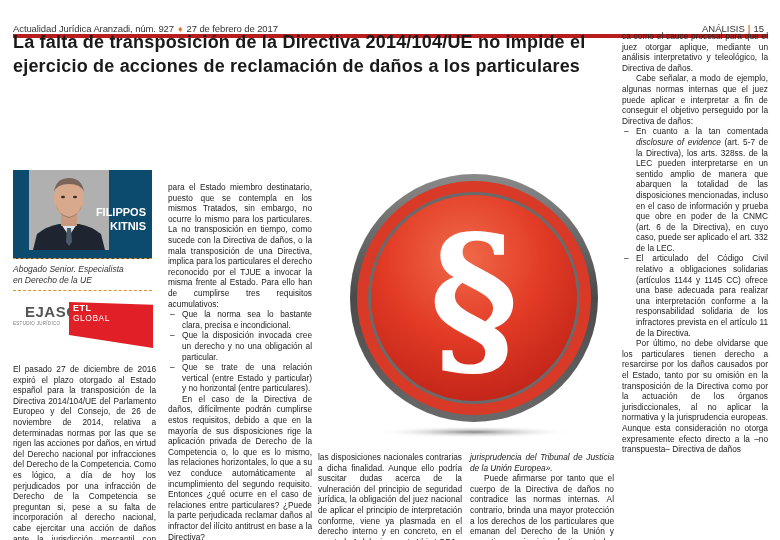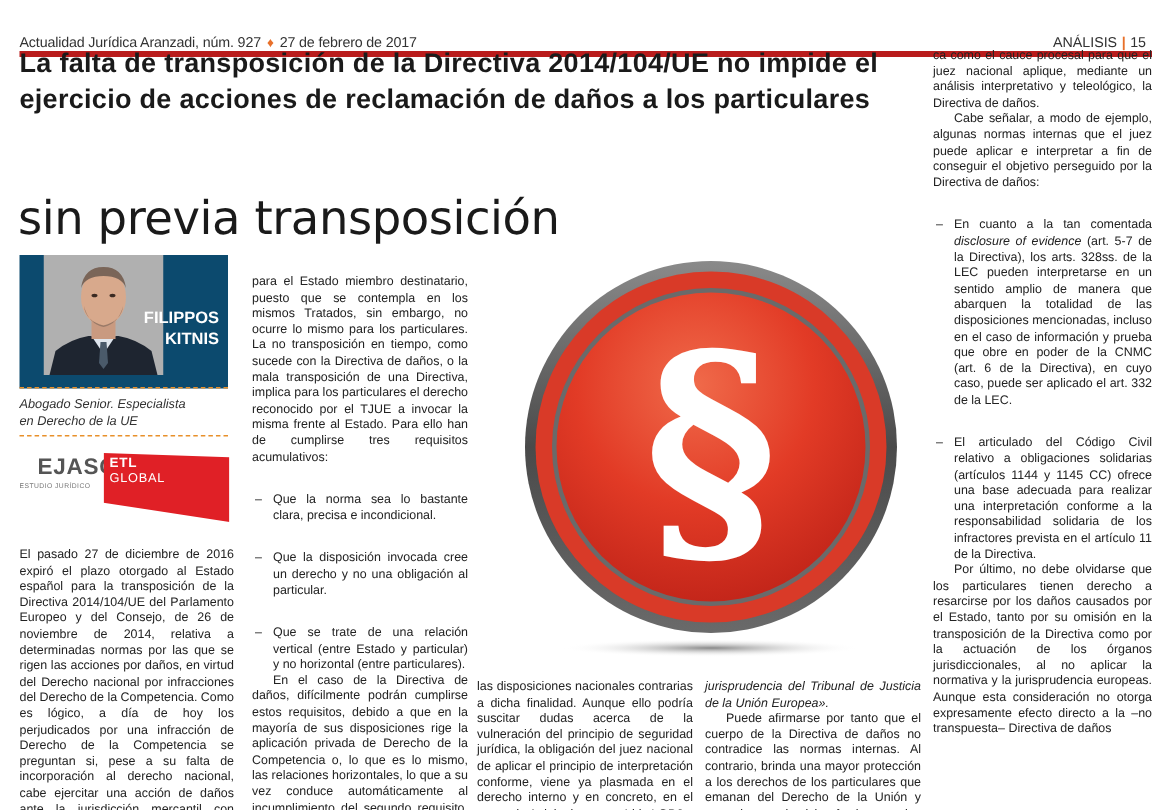--- a/index.html
+++ b/index.html
@@ -26,21 +26,21 @@
   .ejaso { position: absolute; left: 12px; top: 3px; font-size: 15px; font-weight: bold; color: #555; letter-spacing: 0.5px; }
   .ejaso-sub { position: absolute; left: 0; top: 21px; font-size: 4.5px; color: #777; letter-spacing: 0.3px; }
   .etl-block { position: absolute; left: 56px; top: 2px; width: 84px; height: 46px; background: #e02026; clip-path: polygon(0 0, 100% 6%, 100% 100%, 0 72%); }
   .etl-text { position: absolute; left: 60px; top: 3px; color: #fff; font-size: 9px; font-weight: bold; line-height: 10px; letter-spacing: 0.5px; }
   .etl-text .global { font-weight: normal; font-size: 8.5px; }
 
   .col { position: absolute; font-size: 8.3px; line-height: 10.6px; color: #222; text-align: justify; hyphens: auto; }
   .col p { margin: 0; text-indent: 14px; }
   .col p.noindent { text-indent: 0; }
   .col ul { list-style: none; margin: 0; padding: 0; }
-  .col li { position: relative; padding-left: 14px; margin-top: 18px; }
+  .col li { position: relative; padding-left: 14px; }
   .col li::before { content: "–"; position: absolute; left: 2px; }
   .col em { font-style: italic; }
 
   .col1 { left: 13px; top: 364px; width: 143px; }
   .col2 { left: 168px; top: 182px; width: 144px; }
   .col3 { left: 318px; top: 452px; width: 144px; }
   .col4 { left: 470px; top: 452px; width: 144px; }
   .col5 { left: 622px; top: 31px; width: 146px; }
 
   .emblem-wrap { position: absolute; left: 340px; top: 170px; width: 268px; height: 270px; }
@@ -53,21 +53,20 @@
     <span>Actualidad Jurídica Aranzadi, núm. 927</span><span class="diamond">♦</span><span>27 de febrero de 2017</span>
   </div>
   <div class="header-right">
     <span>ANÁLISIS</span><span class="sep">|</span><span>15</span>
   </div>
 </div>
 
 <div class="kicker">La falta de transposición de la Directiva 2014/104/UE no impide el ejercicio de acciones de reclamación de daños a los particulares</div>
 <h1 class="title">
   <br>
-  <span>sin previa transposición</span>
 </h1>
 
 <div class="author-box">
   <svg class="portrait" viewBox="0 0 80 80">
     <rect x="0" y="0" width="80" height="80" fill="#b0b0b0"></rect>
     <path d="M4 80 L8 64 Q18 56 30 54 L50 54 Q62 56 72 64 L76 80 Z" fill="#1e2530"></path>
     <path d="M32 54 L40 66 L48 54 Z" fill="#dfe6ee"></path>
     <path d="M38 58 L42 58 L43 72 L40 76 L37 72 Z" fill="#4a5a6a"></path>
     <rect x="32" y="40" width="16" height="16" fill="#c99a80"></rect>
     <ellipse cx="40" cy="28" rx="15" ry="19" fill="#d8a98c"></ellipse>
@@ -144,20 +143,20 @@
 <div class="col col3">
   <p class="noindent">las disposiciones nacionales contrarias a dicha finalidad. Aunque ello podría suscitar dudas acerca de la vulneración del principio de seguridad jurídica, la obligación del juez nacional de aplicar el principio de interpretación conforme, viene ya plasmada en el derecho interno y en concreto, en el apartado 1 del mismo art. 4 bis LOPJ</p>
 </div>
 
 <div class="col col4">
   <p class="noindent"><em>jurisprudencia del Tribunal de Justicia de la Unión Europea».</em></p>
   <p>Puede afirmarse por tanto que el cuerpo de la Directiva de daños no contradice las normas internas. Al contrario, brinda una mayor protección a los derechos de los particulares que emanan del Derecho de la Unión y garantiza su ejercicio efectivo ante los órganos</p>
 </div>
 
 <div class="col col5">
-  <p class="noindent">ca como el cauce procesal para que el juez nacional aplique, mediante un análisis interpretativo y teleológico, la Directiva de daños.</p>
+  <p class="noindent">ca como el cauce procesal para que el juez otorgar aplique, mediante un análisis interpretativo y teleológico, la Directiva de daños.</p>
   <p>Cabe señalar, a modo de ejemplo, algunas normas internas que el juez puede aplicar e interpretar a fin de conseguir el objetivo perseguido por la Directiva de daños:</p>
   <ul>
     <li><span>En cuanto a la tan comentada </span><em>disclosure of evidence</em><span> (art. 5-7 de la Directiva), los arts. 328ss. de la LEC pueden interpretarse en un sentido amplio de manera que abarquen la totalidad de las disposiciones mencionadas, incluso en el caso de información y prueba que obre en poder de la CNMC (art. 6 de la Directiva), en cuyo caso, puede ser aplicado el art. 332 de la LEC.</span></li>
     <li>El articulado del Código Civil relativo a obligaciones solidarias (artículos 1144 y 1145 CC) ofrece una base adecuada para realizar una interpretación conforme a la responsabilidad solidaria de los infractores prevista en el artículo 11 de la Directiva.</li>
   </ul>
   <p>Por último, no debe olvidarse que los particulares tienen derecho a resarcirse por los daños causados por el Estado, tanto por su omisión en la transposición de la Directiva como por la actuación de los órganos jurisdiccionales, al no aplicar la normativa y la jurisprudencia europeas. Aunque esta consideración no otorga expresamente efecto directo a la –no transpuesta– Directiva de daños</p>
 </div>
 
 </body></html>

